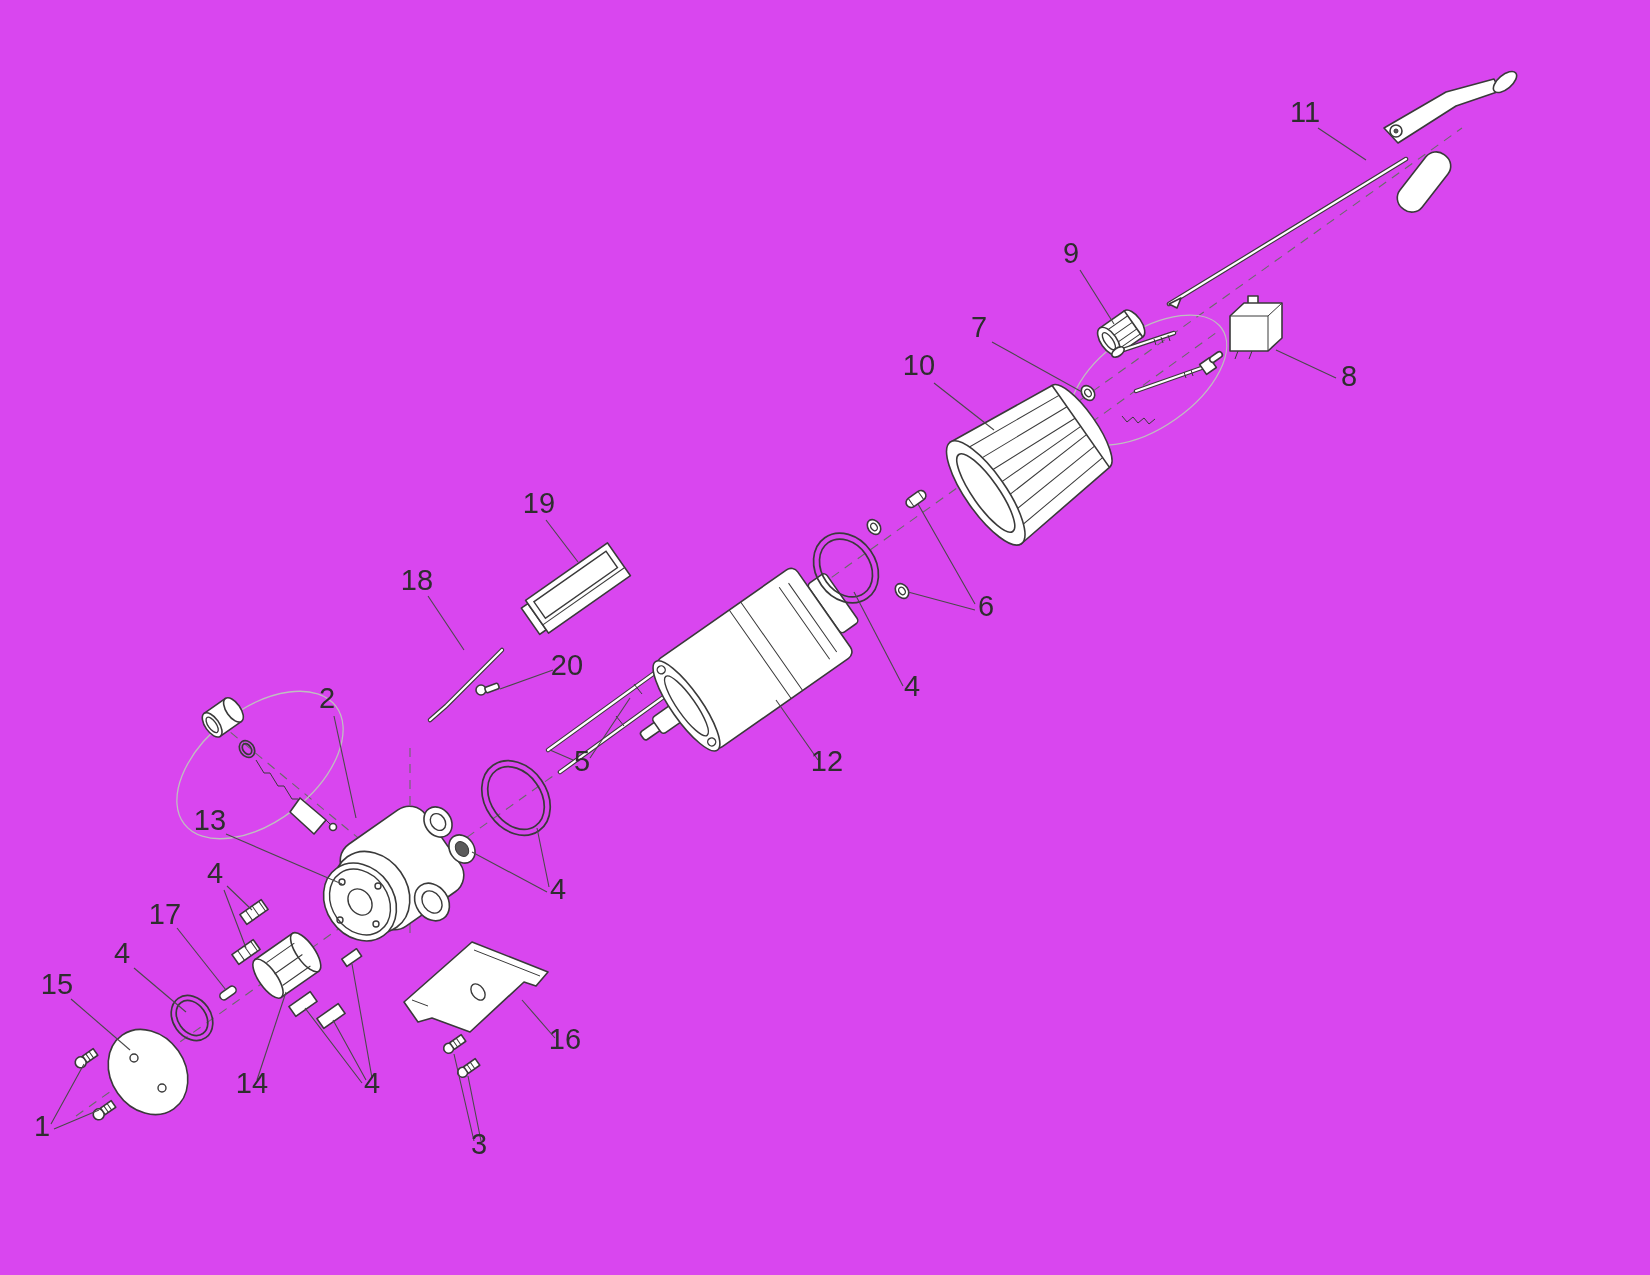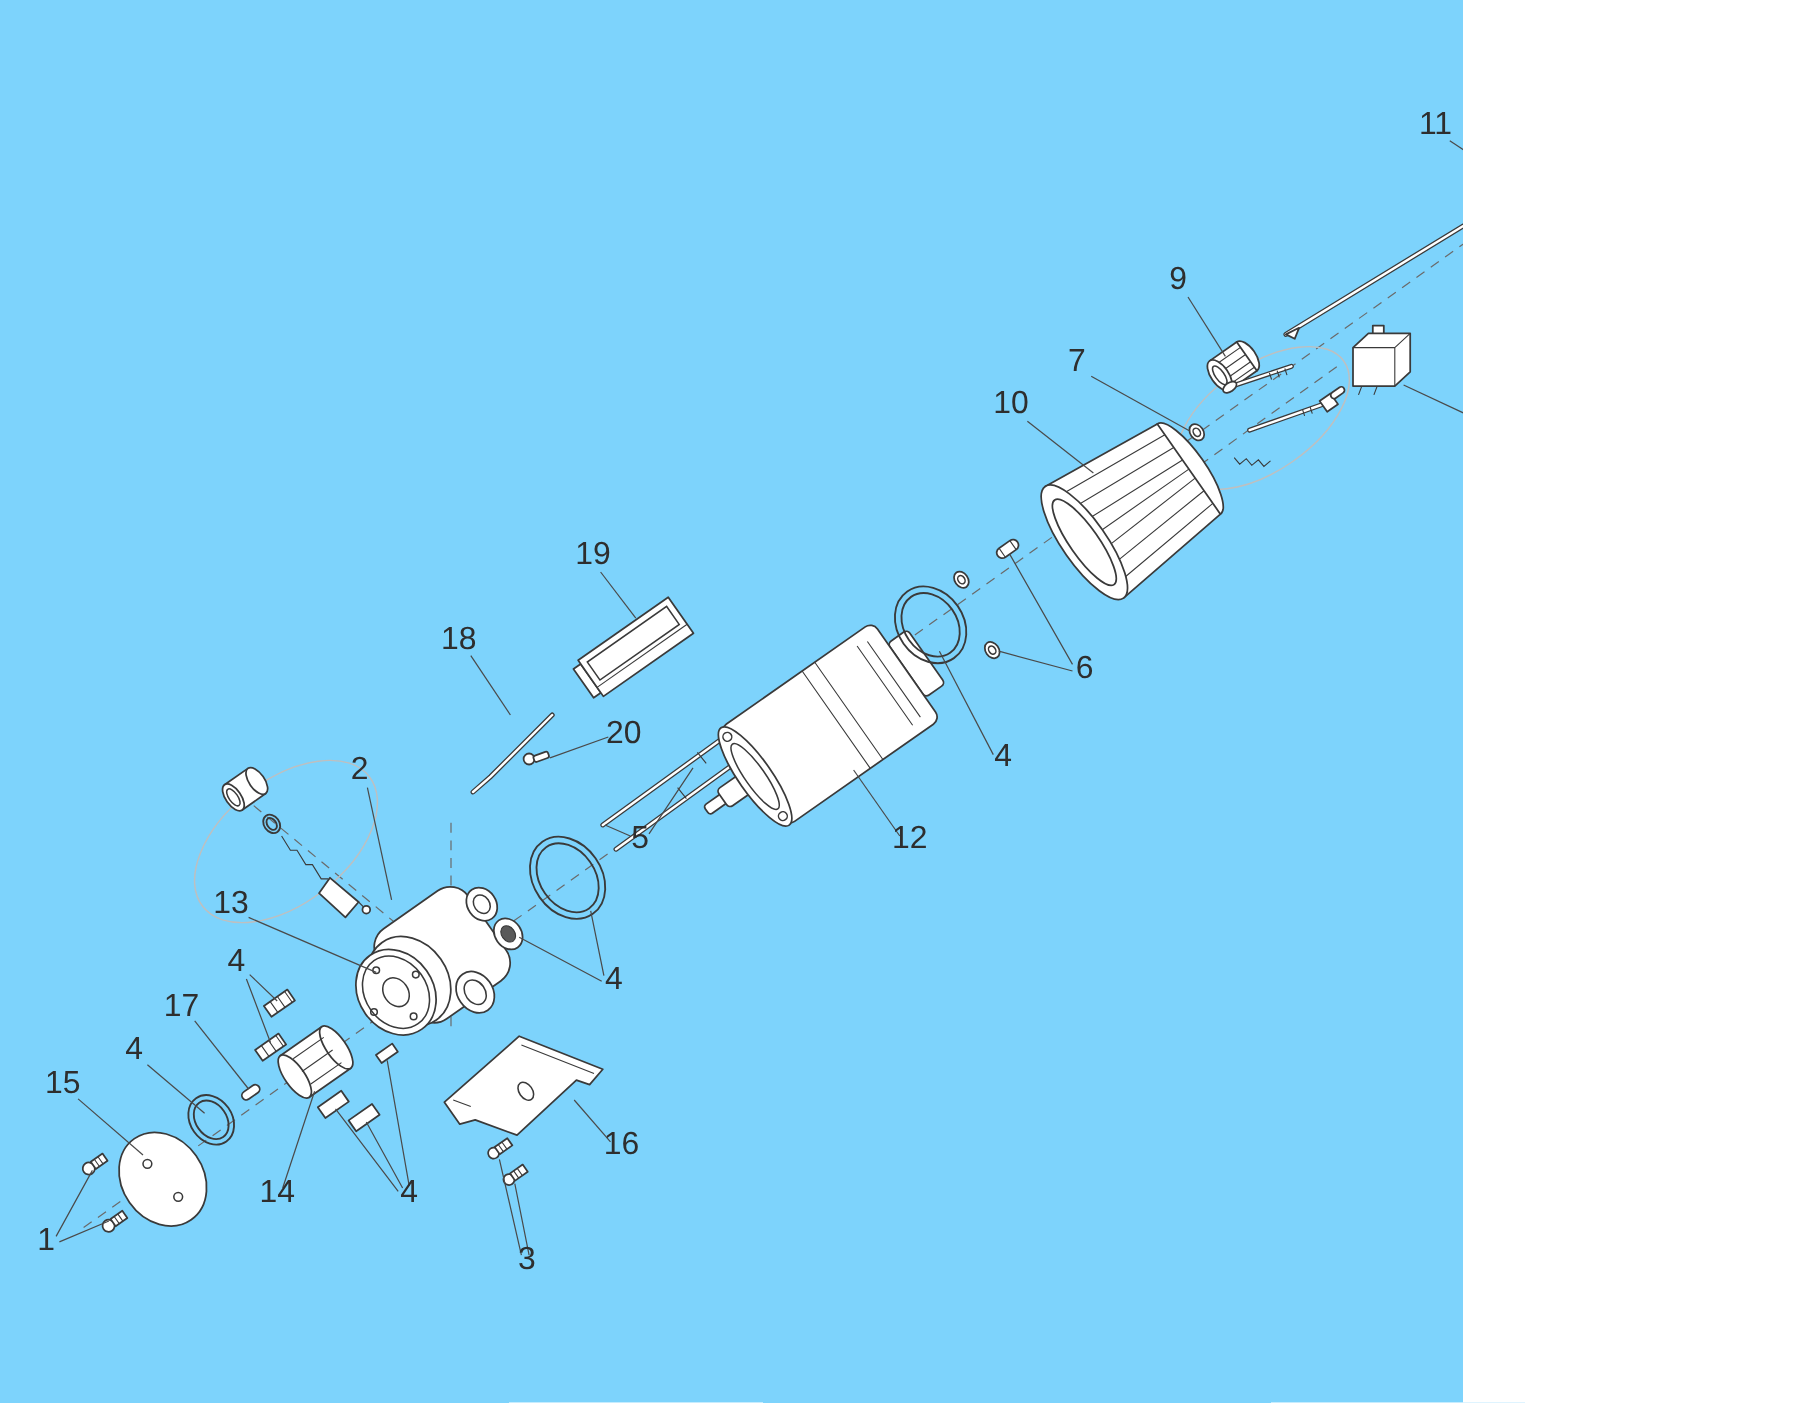--- a/index.html
+++ b/index.html
@@ -1,16 +1,16 @@
 <!DOCTYPE html>
 <html><head>
 <meta charset="utf-8">
 <style>
   html,body{margin:0;padding:0;background:#ffffff;}
-  .stage{position:relative;width:1330px;height:1275px;background:#7dd3fc;overflow:hidden;}
+  .stage{position:relative;width:1650px;height:1275px;background:#d946ef;overflow:hidden;}
   svg{display:block;}
   .part{fill:#ffffff;stroke:#3a3a3a;stroke-width:1.6;stroke-linejoin:round;}
   .partNF{fill:none;stroke:#3a3a3a;stroke-width:1.4;}
   .ring{fill:none;stroke:#3a3a3a;stroke-width:1.7;}
   .thin{fill:none;stroke:#3a3a3a;stroke-width:1;}
   .dark{fill:#5a5a5a;stroke:#3a3a3a;stroke-width:1;}
   .ghost{fill:none;stroke:#bfbfbf;stroke-width:1.3;}
   .dash{fill:none;stroke:#6a6a6a;stroke-width:1.1;stroke-dasharray:9 7;}
   .tube-o{fill:none;stroke:#3a3a3a;stroke-width:4.5;stroke-linecap:round;}
   .tube-i{fill:none;stroke:#ffffff;stroke-width:2.2;stroke-linecap:round;}

